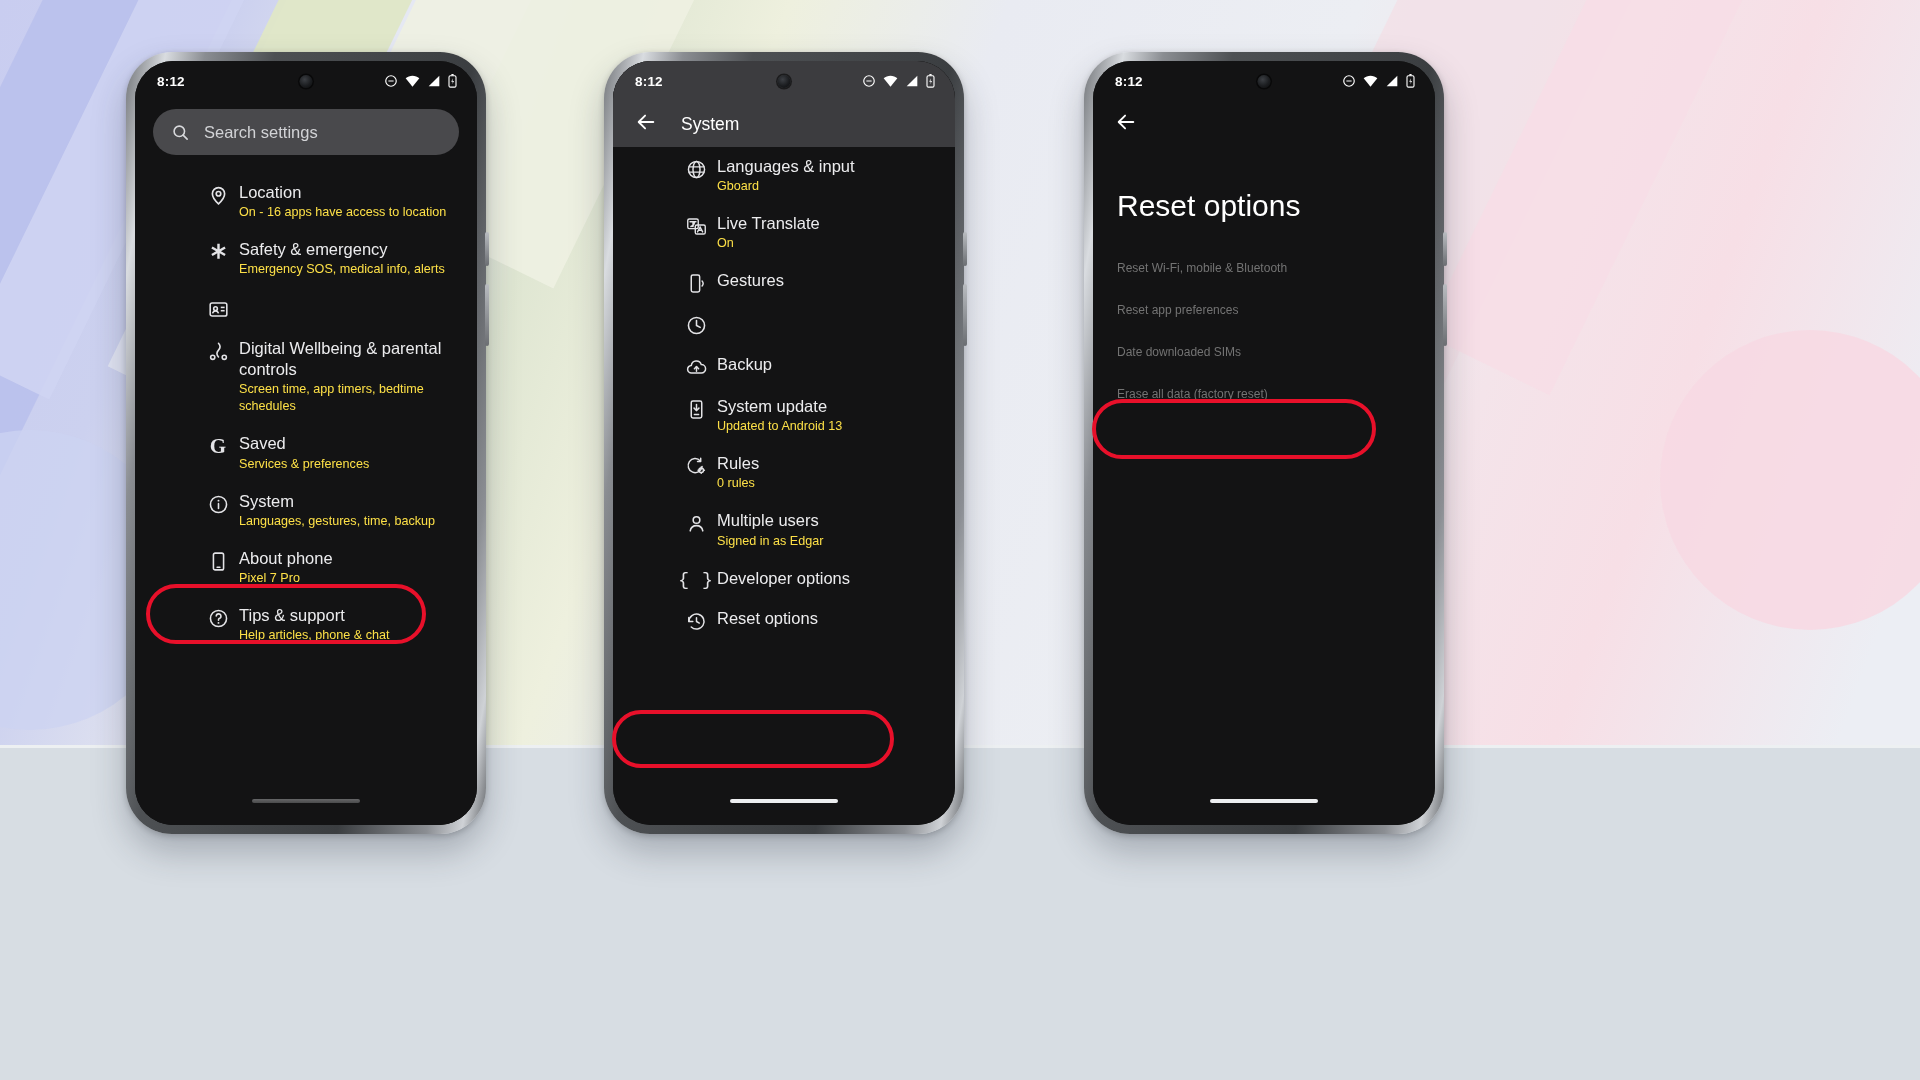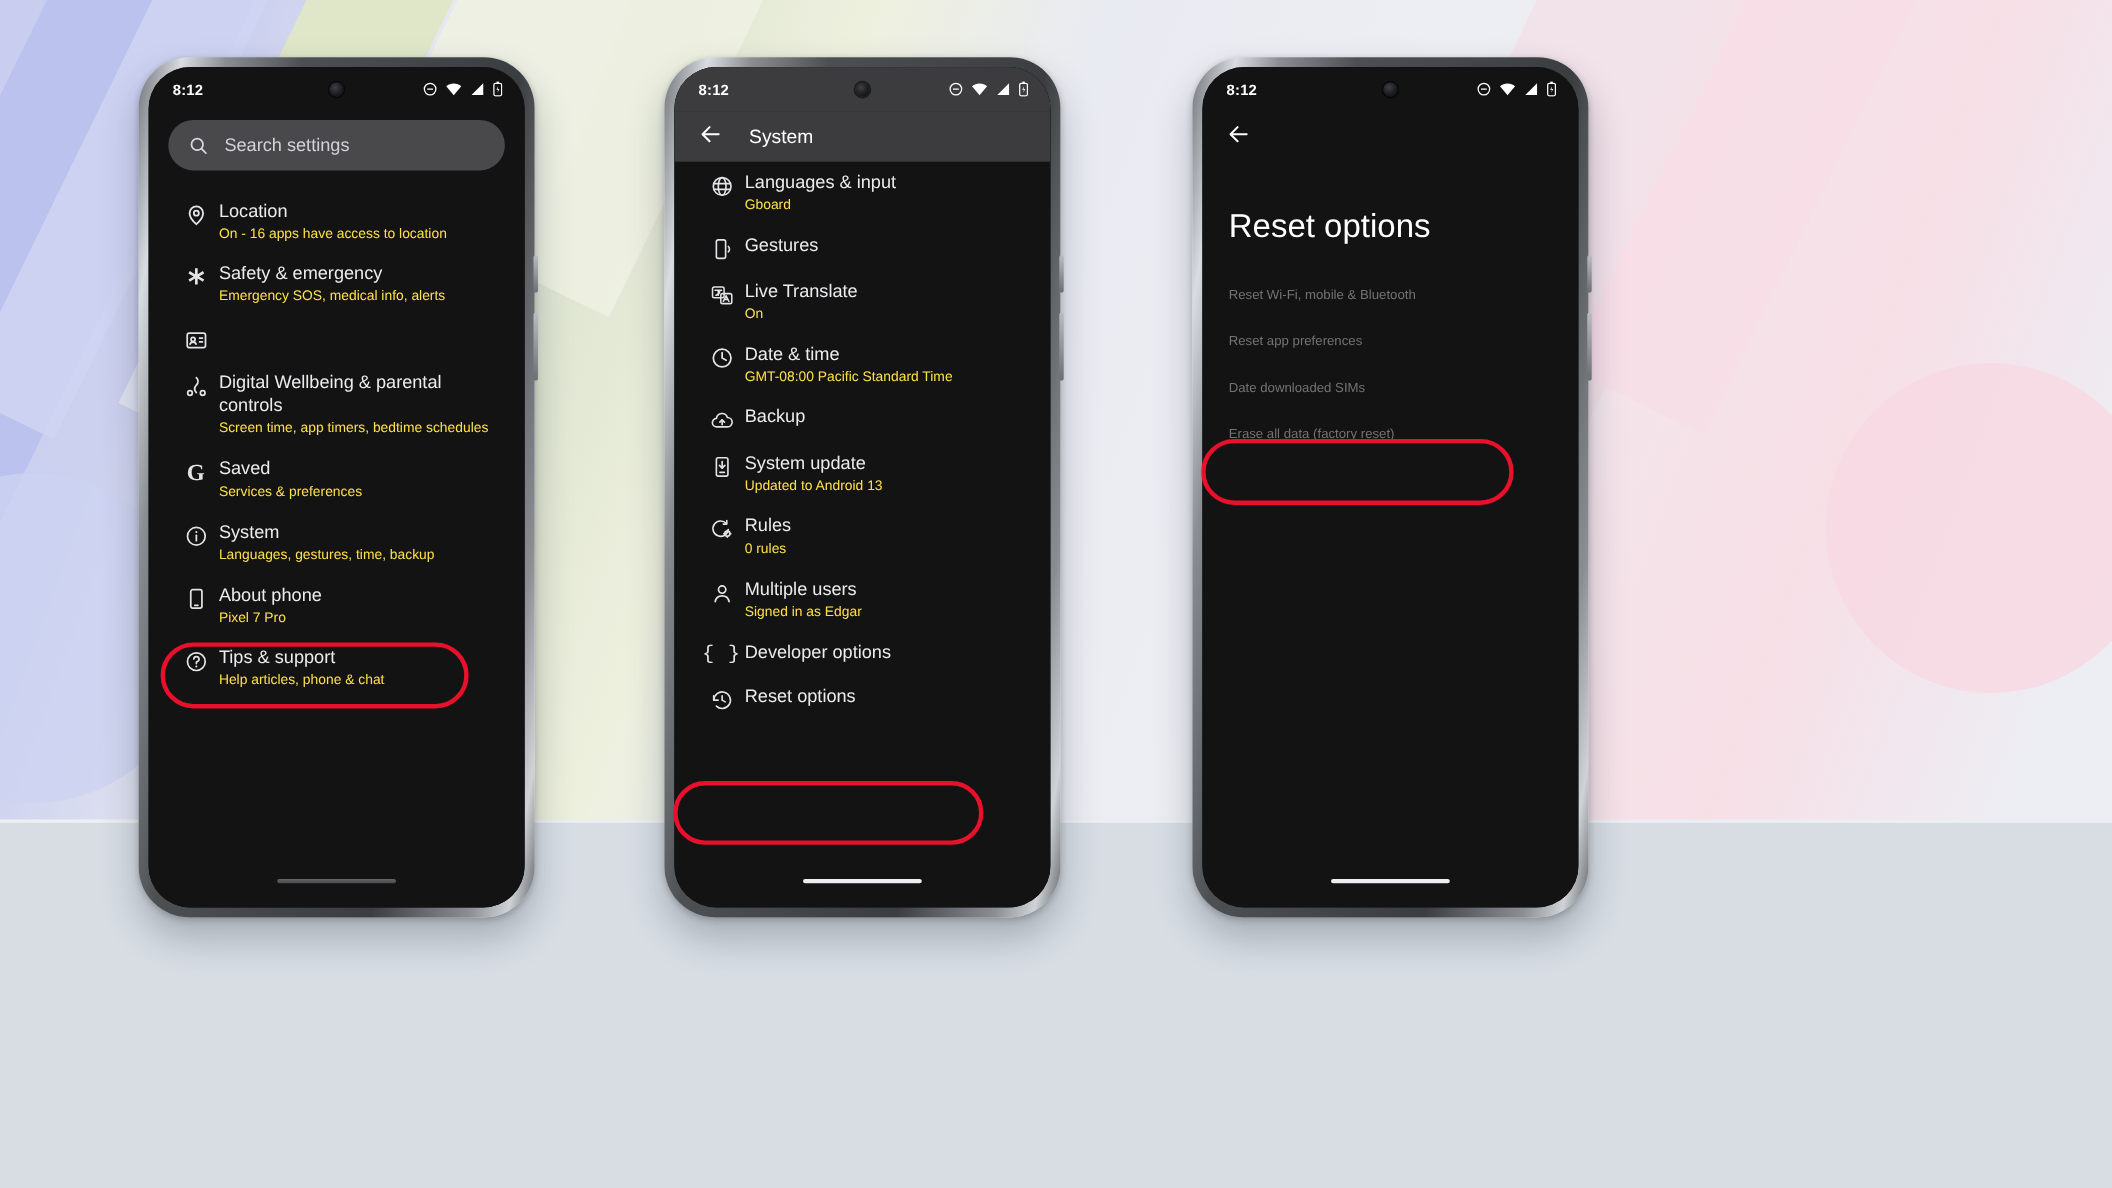--- a/index.html
+++ b/index.html
@@ -100,21 +100,21 @@
     background:#49494c; border-radius:999px;
     display:flex; align-items:center; gap:14px; padding:0 18px;
   }
   .searchbar .ph { color:#d2d3d6; font-size:16.5px; }
 
   
   .list { position:absolute; left:0; right:0; }
   .p1 .list { top:96px; }
   .row {
     display:flex; align-items:flex-start; gap:0;
-    padding:9px 18px 9px 22px; position:relative;
+    padding:9px 18px 9px 22px; position:relative;margin-left:40px;
   }
   .row .ic {
     flex:0 0 42px; display:flex; align-items:center; justify-content:center;
     padding-top:3px; color:#e3e3e6;
   }
   .row .txt { flex:1; padding-right:6px; }
   .row .title { color:#ececee; font-size:16.5px; line-height:1.28; }
   .row .sub  { color:#fde047; font-size:12.6px; line-height:1.35; margin-top:1px; }
 
   .cut-row { height:16px; overflow:hidden; opacity:.75; }
@@ -377,56 +377,52 @@
               </svg>
           </div>
           <div class="txt">
             <div class="title">Languages &amp; input</div>
             <div class="sub">Gboard</div>
           </div>
         </div>
 
         <div class="row">
           <div class="ic">
-            <svg width="21" height="21" viewBox="0 0 24 24" fill="none" stroke="#e3e3e6" stroke-width="1.7">
-                <rect x="6" y="2.4" width="9.6" height="19.2" rx="2"></rect>
-                <path d="M18.4 9.2c1.6 1.6 1.6 4 0 5.6" stroke-linecap="round"></path>
-              </svg>
-          </div>
-          <div class="txt">
-            <div class="title">Gestures</div>
-            <div class="sub"></div>
-          </div>
-        </div>
-
-        <div class="row">
-          <div class="ic">
             <svg width="21" height="21" viewBox="0 0 24 24" fill="none" stroke="#e3e3e6" stroke-width="1.6">
                 <rect x="2" y="3.4" width="12" height="11" rx="1.8"></rect>
                 <path d="M4.6 6.6h6.8M8 6.6v5.4M5.6 12c2.2-.6 3.6-2.3 3.9-4.2" stroke-linecap="round"></path>
                 <rect x="10.6" y="10.2" width="11.4" height="10.4" rx="1.8"></rect>
                 <path d="M13.2 18.2l2.9-5.6 2.9 5.6M14.3 16.3h3.6" stroke-linecap="round"></path>
               </svg>
           </div>
           <div class="txt">
             <div class="title">Live Translate</div>
             <div class="sub">On</div>
           </div>
         </div>
 
         <div class="row">
           <div class="ic">
+            <svg width="21" height="21" viewBox="0 0 24 24" fill="none" stroke="#e3e3e6" stroke-width="1.7">
+                <rect x="6" y="2.4" width="9.6" height="19.2" rx="2"></rect>
+                <path d="M18.4 9.2c1.6 1.6 1.6 4 0 5.6" stroke-linecap="round"></path>
+              </svg>
+          </div>
+          <div class="txt">
+            <div class="title">Gestures</div>
+            <div class="sub"></div>
+          </div>
+        </div>
+
+        <div class="row">
+          <div class="ic">
             <svg width="21" height="21" viewBox="0 0 24 24" fill="none" stroke="#e3e3e6" stroke-width="1.8">
                 <circle cx="12" cy="12" r="9.2"></circle>
                 <polyline points="12,6.4 12,12 16.2,14.2" stroke-linecap="round" stroke-linejoin="round"></polyline>
               </svg>
-          </div>
-          <div class="txt">
-            <div class="title">Date &amp; time</div>
-            <div class="sub">GMT-08:00 Pacific Standard Time</div>
           </div>
         </div>
 
         <div class="row">
           <div class="ic">
             <svg width="21" height="21" viewBox="0 0 24 24" fill="none" stroke="#e3e3e6" stroke-width="1.7" stroke-linecap="round" stroke-linejoin="round">
                 <path d="M6.4 18.4a4.4 4.4 0 0 1-.3-8.8 5.8 5.8 0 0 1 11.3-1 4.9 4.9 0 0 1 .2 9.8H6.4z"></path>
                 <polyline points="9.6,13.4 12,11 14.4,13.4"></polyline>
                 <line x1="12" y1="11" x2="12" y2="16.2"></line>
               </svg>

